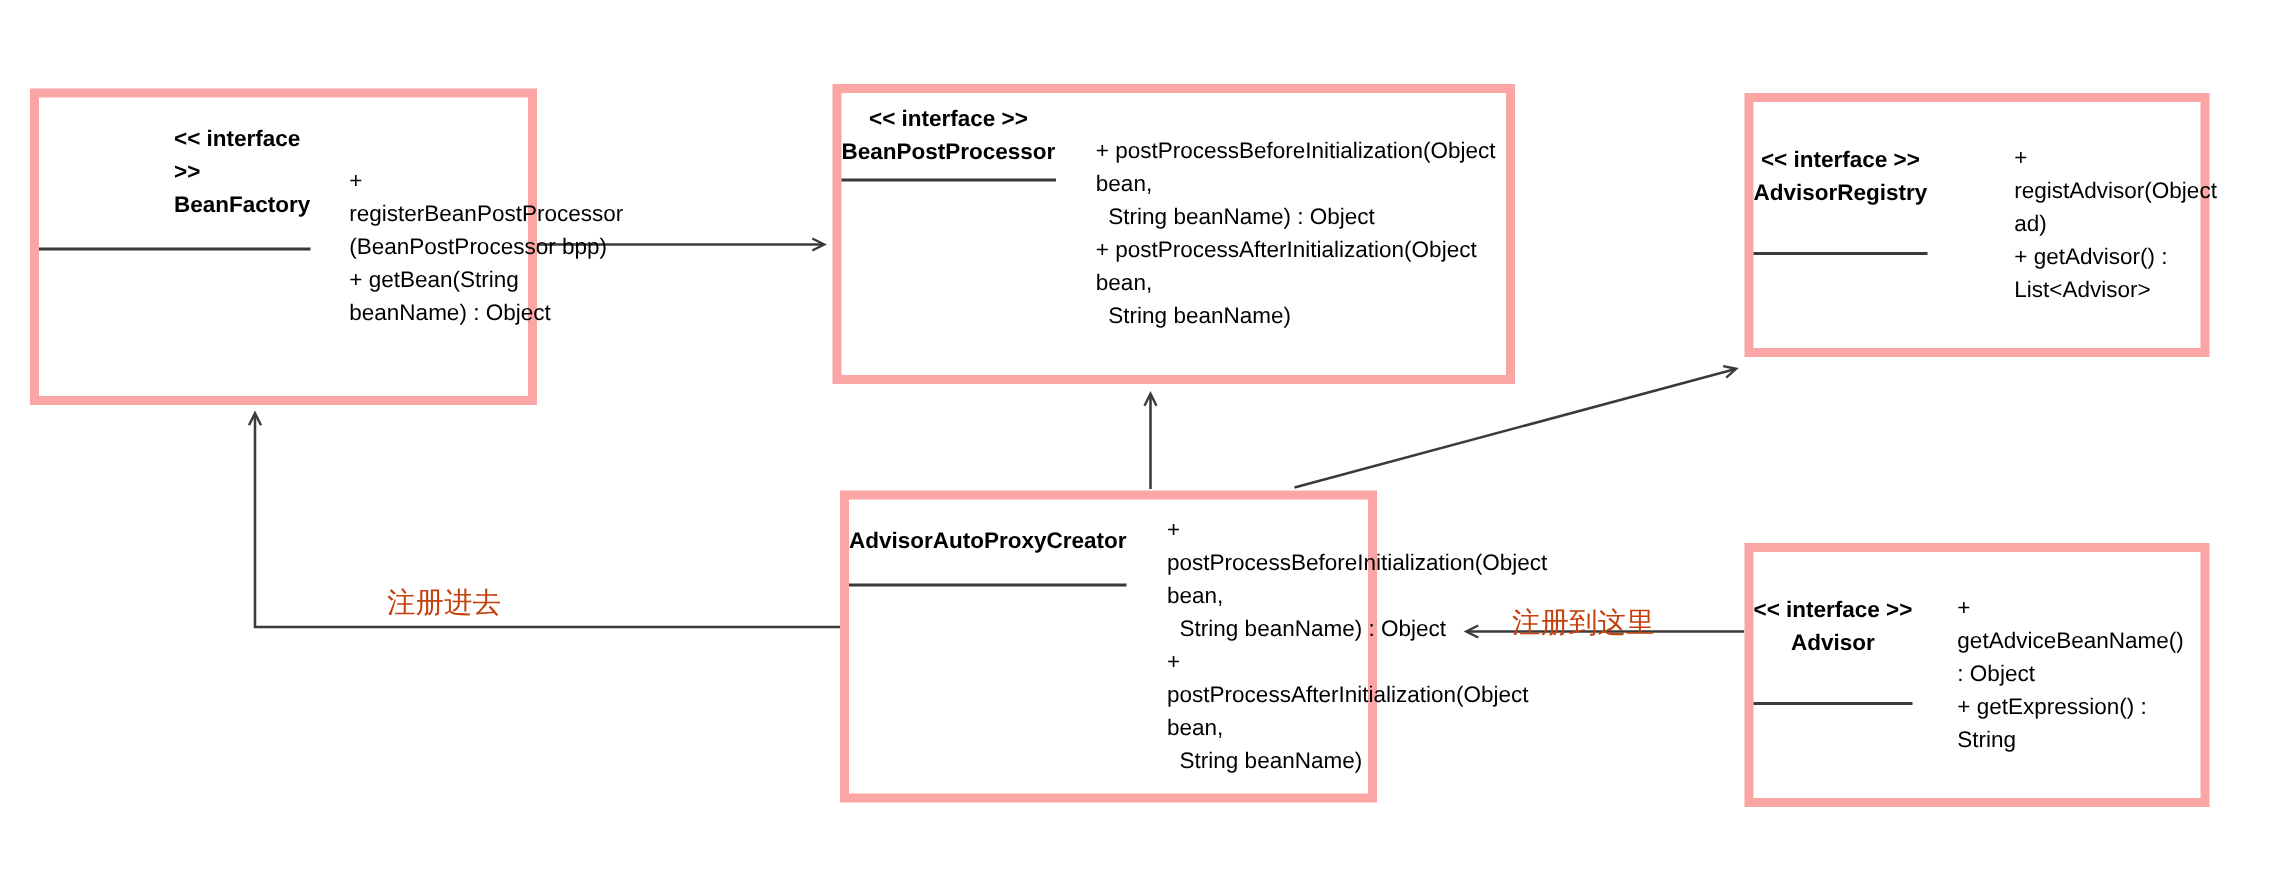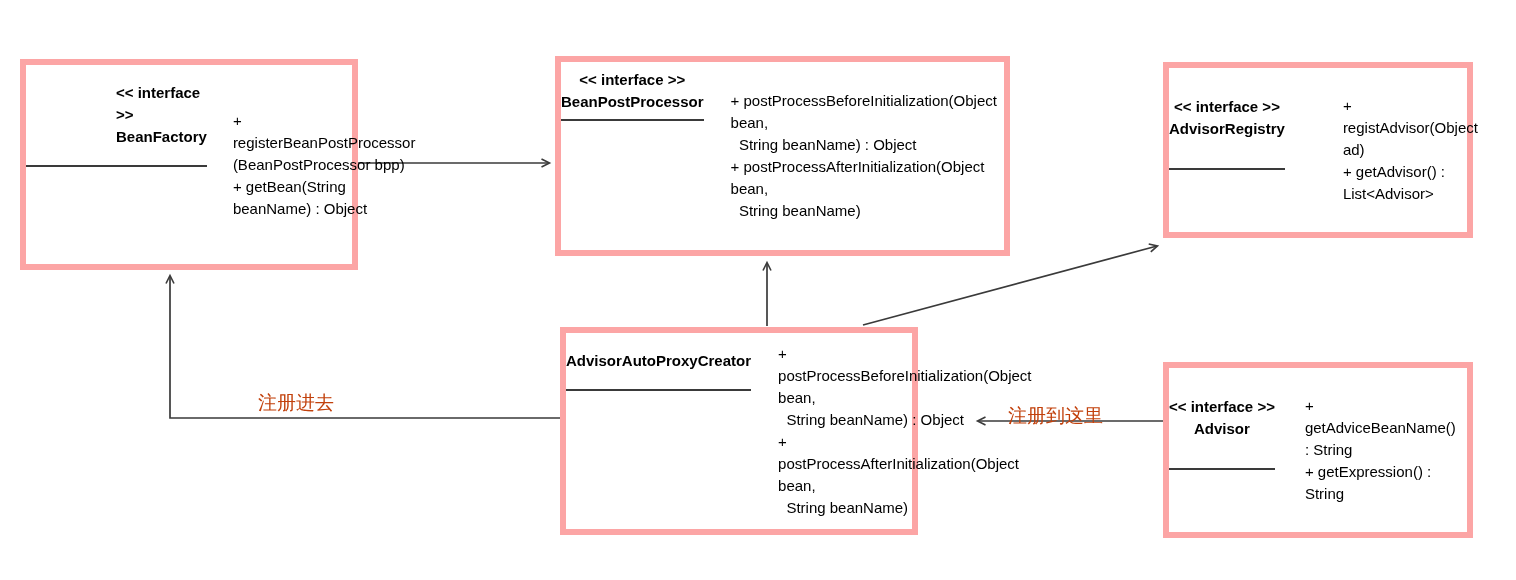--- a/index.html
+++ b/index.html
@@ -146,21 +146,21 @@
   String beanName)</div>
     </div>
   </div>
 
   <div class="uml-box box-advisor">
     <div class="uml-header">
       <div>&lt;&lt; interface &gt;&gt;</div>
       <div>Advisor</div>
     </div>
     <div class="uml-body">
-      <div class="uml-method">+ getAdviceBeanName() : String</div>
+      <div class="uml-method">+ getAdviceBeanName() : Object</div>
       <div class="uml-method">+ getExpression() : String</div>
     </div>
   </div>
 
   <div class="edge-label label-register-beanfactory">注册进去</div>
   <div class="edge-label label-register-creator">注册到这里</div>
 
 </div>
 
 </body></html>

